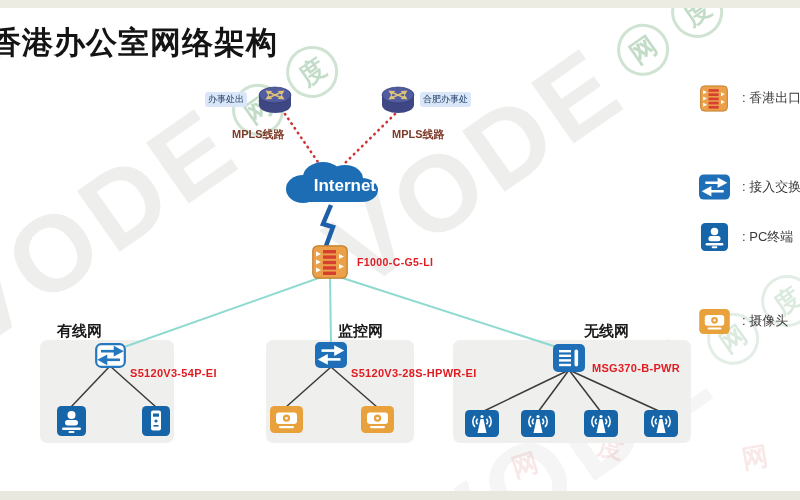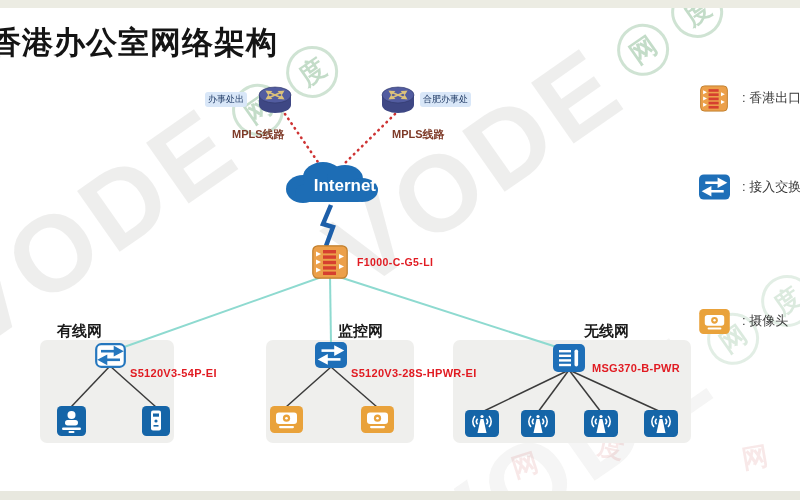--- a/index.html
+++ b/index.html
@@ -328,20 +328,32 @@
             <polygon points="20.5,5.4 26.5,8.6 20.5,11.8"></polygon>
           <line x1="11.5" y1="17.4" x2="25.5" y2="17.4"></line>
             <polygon points="11.5,14.2 5.5,17.4 11.5,20.6"></polygon>
         </g>
       </svg>
     </span>
     <span class="legend-text">: 接入交换</span>
   </div>
 
 
+  <div class="legend-row" style="top:222px;">
+    <span class="legend-icon">
+      <svg width="29" height="28" viewBox="0 0 29 30">
+        <rect width="29" height="30" rx="4.5" fill="#1565A8"></rect>
+        <circle cx="14.5" cy="9" r="4" fill="#fff"></circle>
+        <rect x="8" y="14" width="13" height="5.5" rx="2.7" fill="#fff"></rect>
+        <rect x="5" y="21.5" width="19" height="2.6" rx="1.3" fill="#fff"></rect>
+        <rect x="11.5" y="25" width="6" height="2" rx="1" fill="#fff"></rect>
+      </svg>
+    </span>
+    <span class="legend-text">: PC终端</span>
+  </div>
 
 
   <div class="legend-row" style="top:306px;">
     <span class="legend-icon">
       <svg width="31" height="25" viewBox="0 0 33 27">
         <rect width="33" height="27" rx="4.5" fill="#E9A23B"></rect>
         <rect x="6" y="6.5" width="21" height="11.5" rx="3" fill="#fff"></rect>
         <circle cx="16.5" cy="12.2" r="3.6" fill="#E9A23B"></circle>
           <circle cx="16.5" cy="12.2" r="1.3" fill="#fff"></circle>
         <rect x="9" y="20" width="15" height="2.2" rx="1.1" fill="#fff"></rect>

